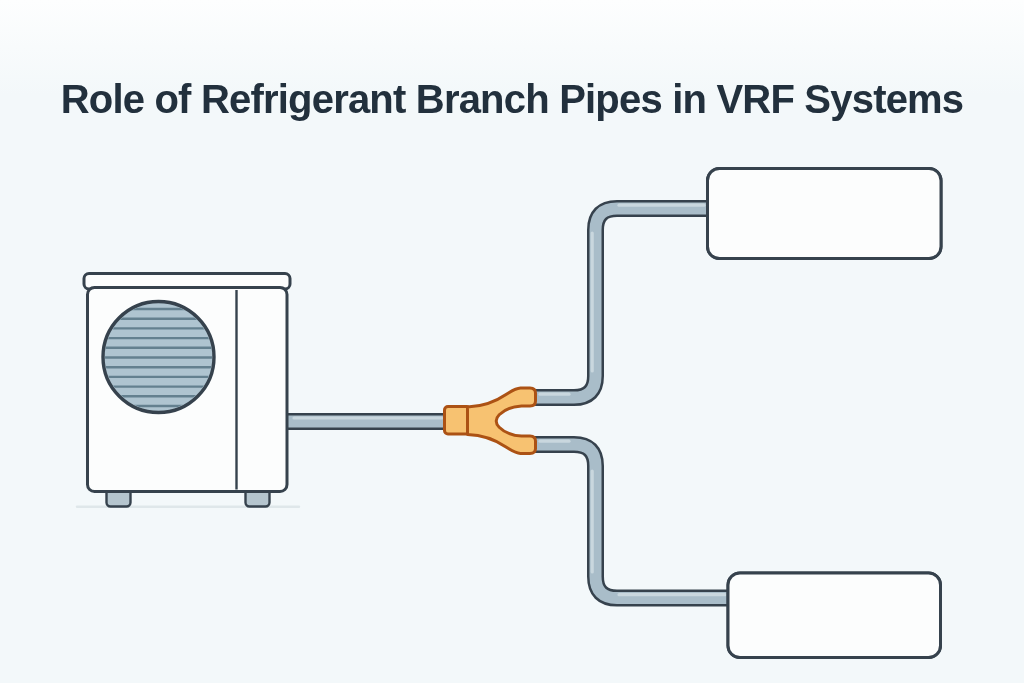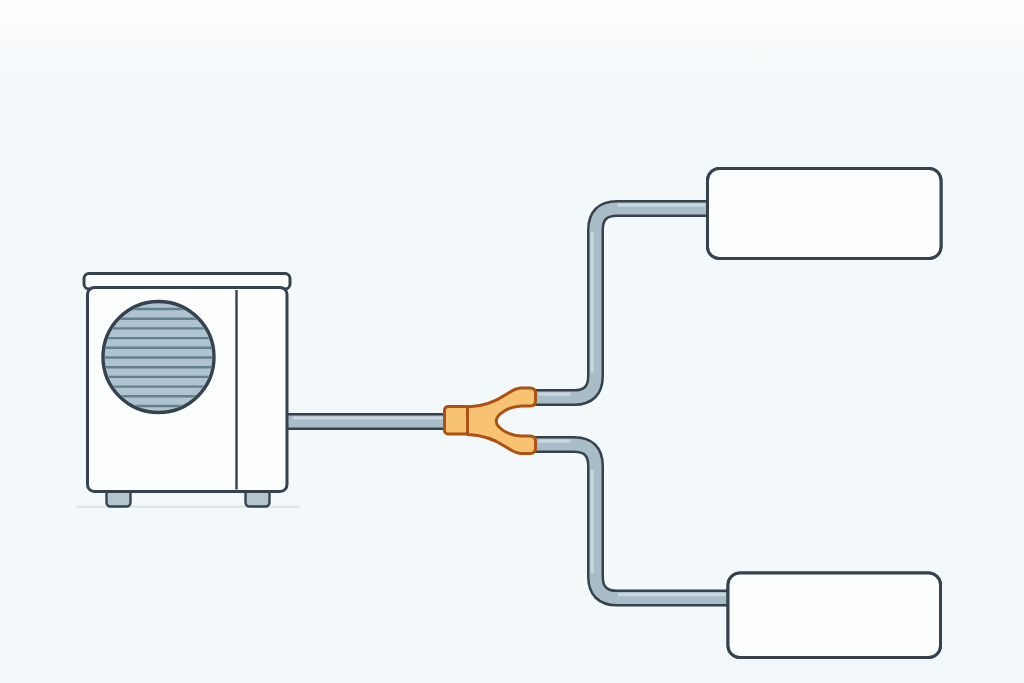--- a/index.html
+++ b/index.html
@@ -48,20 +48,21 @@
 
   
   .branch { fill: var(--color-branch-fill); stroke: var(--color-branch-outline);
             stroke-width: 3; stroke-linejoin: round; }
 </style>
 </head>
 <body>
 
 <div class="canvas">
 
+  <h1 class="page-title">Role of Refrigerant Branch Pipes in VRF Systems</h1>
 
   <svg class="diagram" width="1024" height="683" viewBox="0 0 1024 683" xmlns="http://www.w3.org/2000/svg">
 
     <defs>
       <clipPath id="fan-clip">
           <circle cx="158.5" cy="357" r="53.5"></circle>
         </clipPath>
       <clipPath id="unit-top-clip">
           <rect x="707.5" y="168.5" width="233.5" height="90" rx="12"></rect>
         </clipPath>

